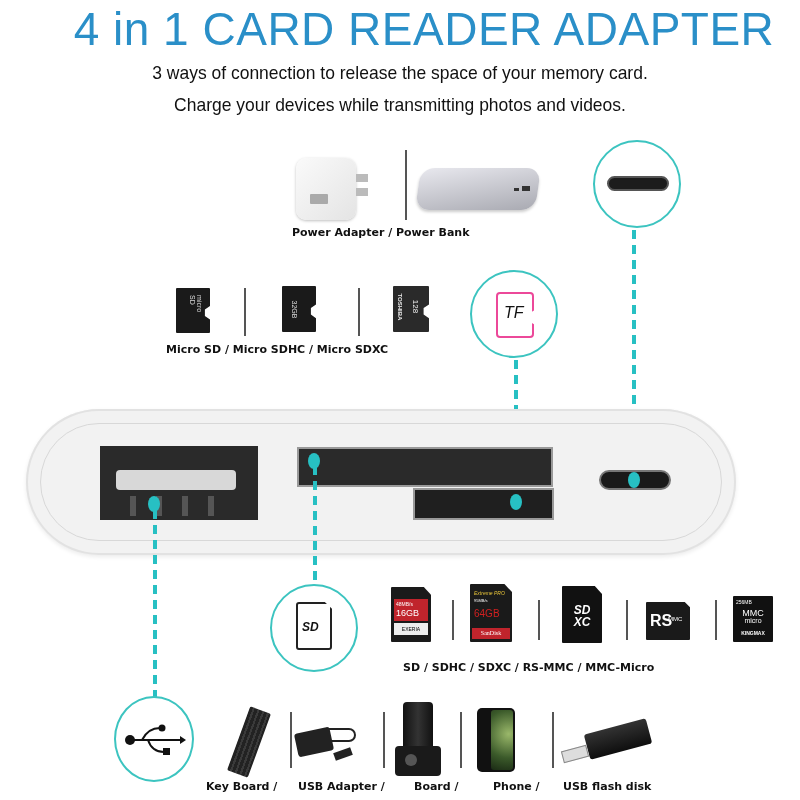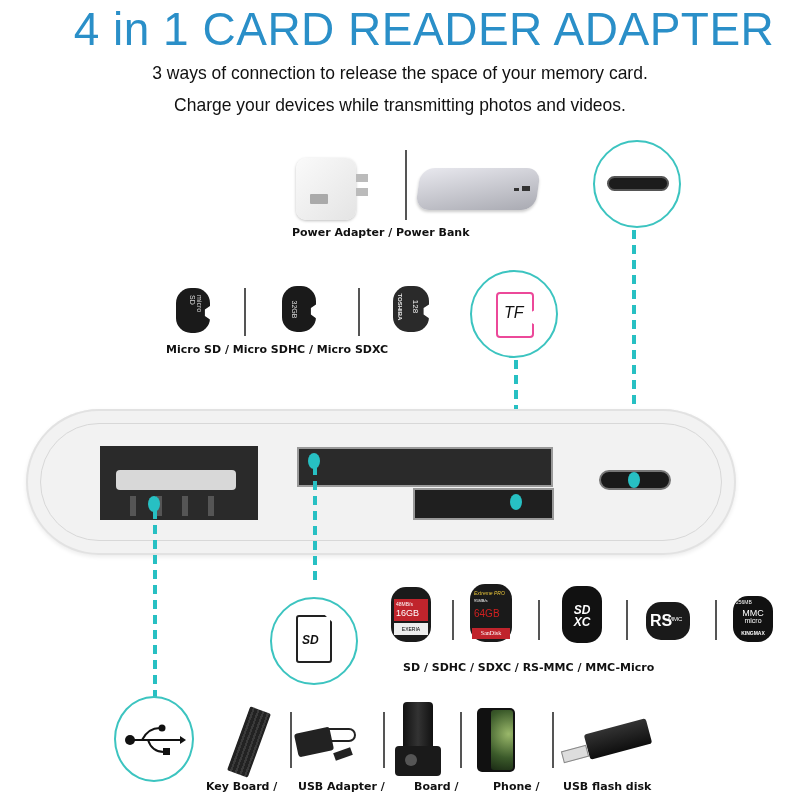--- a/index.html
+++ b/index.html
@@ -5,21 +5,21 @@
   * { box-sizing: border-box; margin: 0; padding: 0; }
   body { width: 800px; height: 800px; background: #ffffff; position: relative; overflow: hidden; font-family: "Liberation Sans", sans-serif; }
   .abs { position: absolute; }
   .title { left: 0; top: 2px; width: 800px; text-align: center; font-size: 46px; color: #2a8fc8; font-weight: normal; letter-spacing: 0.5px; margin-left: 24px; }
   .sub { left: 0; width: 800px; text-align: center; font-size: 19px; color: #111; transform: scaleX(0.92); }
   .label { font-family: "DejaVu Sans", sans-serif; font-weight: bold; font-size: 11px; color: #111; white-space: nowrap; }
   .circle { border: 2px solid #3cc4c0; border-radius: 50%; background: #fff; }
   .dash { width: 4px; background: repeating-linear-gradient(to bottom, #27c0c3 0 9px, transparent 9px 15px); }
   .dot { width: 12px; height: 16px; background: #27c0c3; border-radius: 50%; }
   .vsep { width: 2px; background: #555; }
-  .card { border-radius: 15px; }
+  .card { border-radius: 1px; }
 </style>
 </head>
 <body>
 
 <div class="abs title">4 in 1 CARD READER ADAPTER</div>
 <div class="abs sub" style="top:62px;">3 ways of connection to release the space of your memory card.</div>
 <div class="abs sub" style="top:94px;">Charge your devices while transmitting photos and videos.</div>
 
 <div class="abs" style="left:296px;top:152px;width:76px;height:70px;">
   <div style="position:absolute;left:0;top:6px;width:60px;height:62px;background:linear-gradient(135deg,#fafafa,#e4e4e4);border-radius:10px;box-shadow:0 1px 3px rgba(0,0,0,.25);"></div>
@@ -80,21 +80,21 @@
 <div class="abs" style="left:599px;top:470px;width:72px;height:20px;background:#1a1a1a;border-radius:10px;border:2px solid #777;"></div>
 
 <div class="abs dot" style="left:148px;top:496px;"></div>
 <div class="abs dot" style="left:308px;top:453px;"></div>
 <div class="abs dot" style="left:510px;top:494px;"></div>
 <div class="abs dot" style="left:628px;top:472px;"></div>
 
 <div class="abs dash" style="left:313px;top:466px;height:118px;"></div>
 <div class="abs dash" style="left:153px;top:510px;height:190px;"></div>
 
-<div class="abs circle" style="left:270px;top:597px;width:88px;height:88px;">
+<div class="abs circle" style="left:270px;top:584px;width:88px;height:88px;">
   <div style="position:absolute;left:24px;top:16px;width:36px;height:48px;border:2px solid #222;border-radius:3px;background:#fff;clip-path:polygon(0 0,80% 0,100% 14%,100% 100%,0 100%);">
     <div style="position:absolute;left:4px;top:16px;font-size:12px;font-weight:bold;font-style:italic;color:#111;font-family:'Liberation Sans',sans-serif;">SD</div>
   </div>
 </div>
 
 <div class="abs card" style="left:391px;top:587px;width:40px;height:55px;background:#1a1a1a;clip-path:polygon(0 0,82% 0,100% 14%,100% 100%,0 100%);">
   <div style="position:absolute;left:3px;top:12px;width:34px;height:22px;background:#c0242c;"></div>
   <div style="position:absolute;left:5px;top:14px;font-size:5px;color:#fff;">48MB/s</div>
   <div style="position:absolute;left:5px;top:21px;font-size:9px;color:#fff;">16GB</div>
   <div style="position:absolute;left:3px;top:36px;width:34px;height:12px;background:#eee;font-size:5px;text-align:center;line-height:12px;">EXERIA</div>

